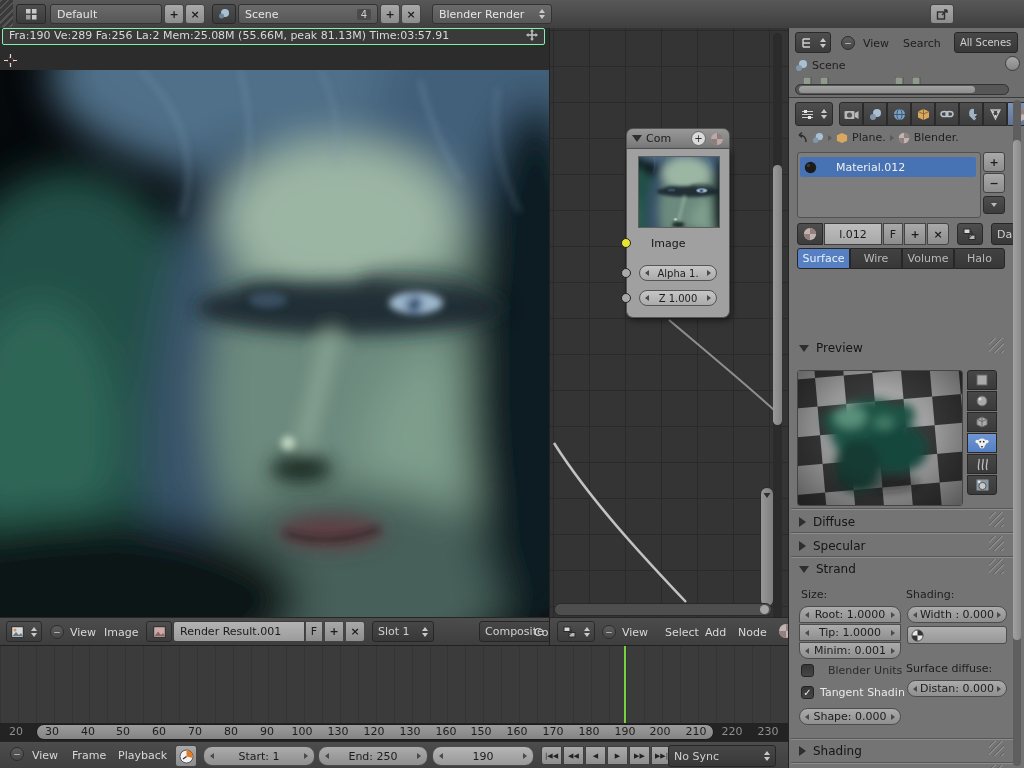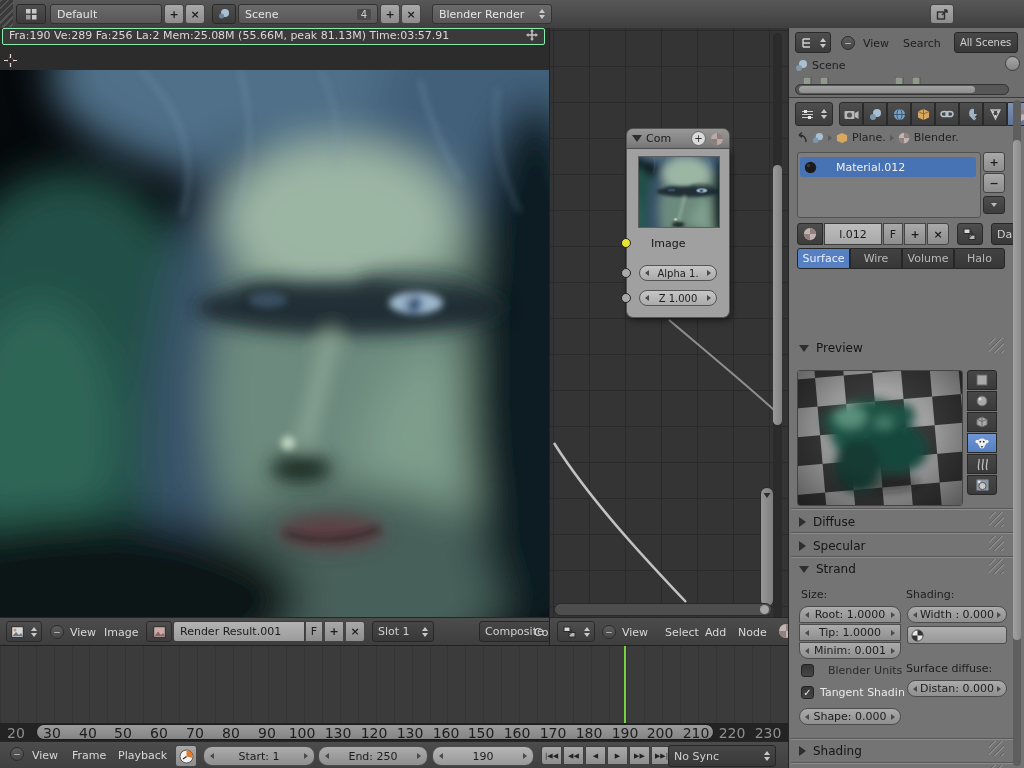--- a/index.html
+++ b/index.html
@@ -73,21 +73,21 @@
              padding:0 5px;box-sizing:border-box;color:#1c1c1c;}
   .nslider{position:absolute;left:12px;width:78px;height:16px;background:linear-gradient(#c6c6c6,#aaaaaa);
            border:1px solid #555;border-radius:8px;color:#1d1d1d;display:flex;align-items:center;
            justify-content:center;font-size:10px;box-sizing:border-box;}
 
   #tl-area{position:absolute;left:0;top:0;width:788px;height:77px;
     background-image:repeating-linear-gradient(90deg,#343434 0 1px,transparent 1px 17.9px);}
   #tl-ruler{position:absolute;left:0;top:77px;width:788px;height:18px;background:#232323;}
   #tl-thumb{position:absolute;left:36px;top:1px;width:678px;height:16px;border-radius:8px;
             background:linear-gradient(#9c9c9c,#848484);border:1px solid #1c1c1c;box-sizing:border-box;}
-  .rn{position:absolute;top:2px;transform:translateX(-50%);color:#1c1c1c;font-size:14px;}
+  .rn{position:absolute;top:2px;transform:translateX(-50%);color:#1c1c1c;font-size:11px;}
   .rn.out{color:#8f8f8f;}
   #tl-footer{position:absolute;left:0;top:95px;width:788px;height:28px;
              background:linear-gradient(#4c4c4c,#3f3f3f);border-top:1px solid #262626;}
   .pbtn{width:21px;height:19px;background:linear-gradient(#a9a9a9,#8e8e8e);border:1px solid #3f3f3f;
         color:#222;display:flex;align-items:center;justify-content:center;font-size:7px;box-sizing:border-box;}
 
   .ptab{position:absolute;top:0;height:21px;background:linear-gradient(#424242,#373737);
         border:1px solid #262626;color:#b9b9b9;display:flex;align-items:center;justify-content:center;box-sizing:border-box;}
   .prevbtn{position:absolute;left:0;width:30px;height:20px;background:linear-gradient(#474747,#3a3a3a);
            border:1px solid #282828;display:flex;align-items:center;justify-content:center;box-sizing:border-box;}

